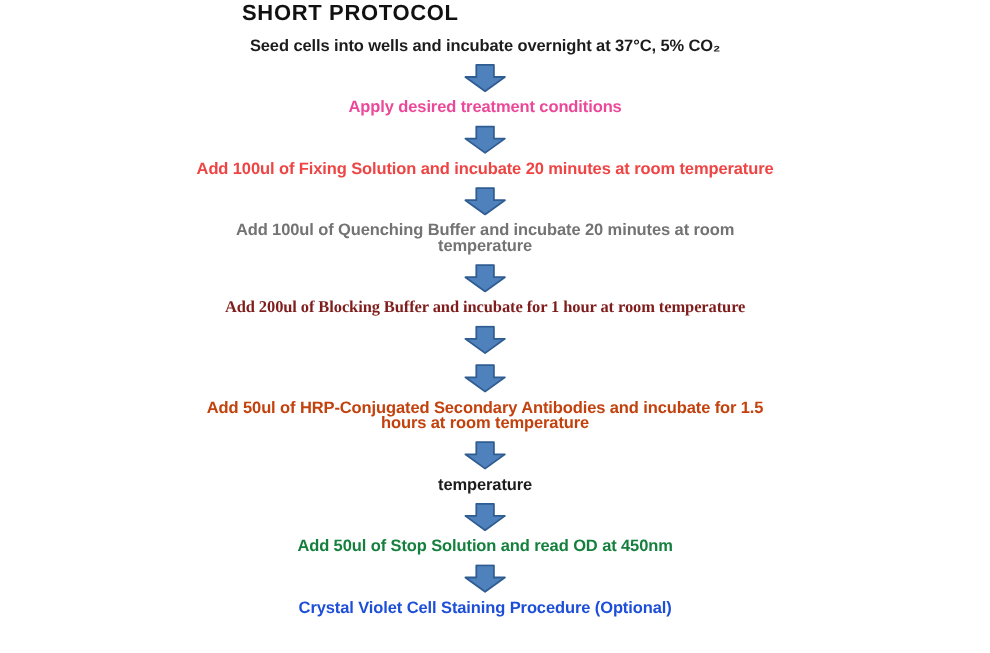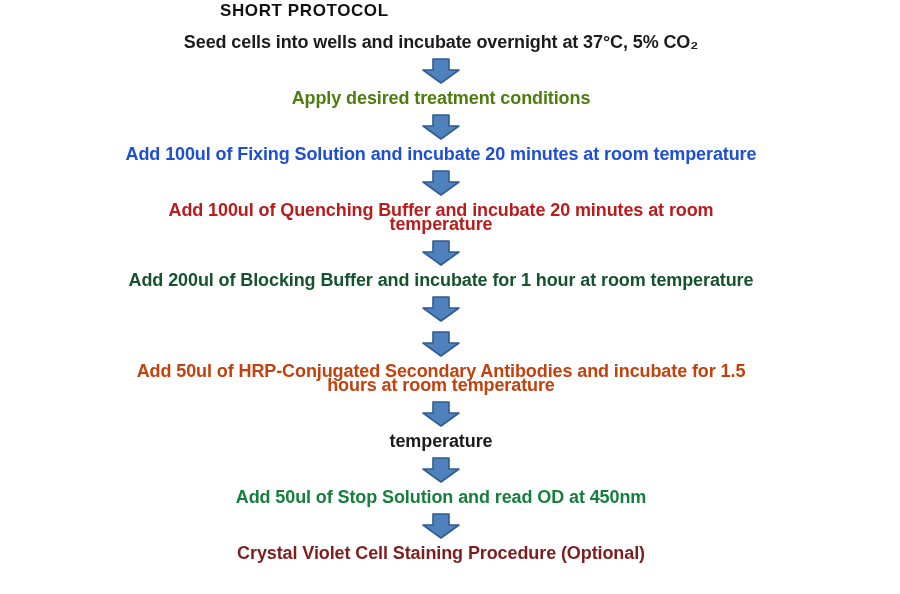--- a/index.html
+++ b/index.html
@@ -11,39 +11,39 @@
     height: 594px;
     background: #ffffff;
     overflow: hidden;
     position: relative;
     font-family: "Liberation Sans", "DejaVu Sans", sans-serif;
   }
   .page-title {
     position: absolute;
     left: 220px;
     top: 1px;
-    font-size: 17px;
+    font-size: 20px;
     font-weight: bold;
     letter-spacing: 0.6px;
     color: #111111;
     white-space: nowrap;
     text-align: center;
   }
   .flow {
     position: absolute;
     left: 0;
     top: 35px;
     width: 882px;
     text-align: center;
   }
   .step {
     color: #1c1c1c;
   }
   .step-line {
-    font-size: 18px;
+    font-size: 15px;
     line-height: 14px;
     font-weight: bold;
     letter-spacing: -0.1px;
     white-space: nowrap;
   }
   .arrow {
     display: block;
     width: 38px;
     height: 26px;
     margin: 9px auto 7px auto;
@@ -60,40 +60,40 @@
 
 <div class="page-title">SHORT PROTOCOL</div>
 
 <div class="flow">
     <div class="step" style="color: rgb(28, 28, 28);">
       <div class="step-line">Seed cells into wells and incubate overnight at 37°C, 5% CO₂</div>
     </div>
   <svg class="arrow" viewBox="0 0 38 26" xmlns="http://www.w3.org/2000/svg">
     <polygon points="11,1 27,1 27,12 37,12 19,25 1,12 11,12"></polygon>
   </svg>
-<div class="step" style="color: #4d7c0f;">
+<div class="step" style="color: #ec4899;">
       <div class="step-line">Apply desired treatment conditions</div>
     </div>
   <svg class="arrow" viewBox="0 0 38 26" xmlns="http://www.w3.org/2000/svg">
     <polygon points="11,1 27,1 27,12 37,12 19,25 1,12 11,12"></polygon>
   </svg>
-<div class="step" style="color: #1d4ed8;">
+<div class="step" style="color: #ef4444;">
       <div class="step-line">Add 100ul of Fixing Solution and incubate 20 minutes at room temperature</div>
     </div>
   <svg class="arrow" viewBox="0 0 38 26" xmlns="http://www.w3.org/2000/svg">
     <polygon points="11,1 27,1 27,12 37,12 19,25 1,12 11,12"></polygon>
   </svg>
-<div class="step" style="color: #b91c1c;">
+<div class="step" style="color: #737373;">
       <div class="step-line">Add 100ul of Quenching Buffer and incubate 20 minutes at room</div>
       <div class="step-line">temperature</div>
     </div>
   <svg class="arrow" viewBox="0 0 38 26" xmlns="http://www.w3.org/2000/svg">
     <polygon points="11,1 27,1 27,12 37,12 19,25 1,12 11,12"></polygon>
   </svg>
-<div class="step" style="color: #14532d;">
+<div class="step" style="color: #7f1d1d; font-family: Liberation Serif, serif;">
       <div class="step-line">Add 200ul of Blocking Buffer and incubate for 1 hour at room temperature</div>
     </div>
   <svg class="arrow" viewBox="0 0 38 26" xmlns="http://www.w3.org/2000/svg">
     <polygon points="11,1 27,1 27,12 37,12 19,25 1,12 11,12"></polygon>
   </svg>
   <svg class="arrow" viewBox="0 0 38 26" xmlns="http://www.w3.org/2000/svg">
     <polygon points="11,1 27,1 27,12 37,12 19,25 1,12 11,12"></polygon>
   </svg>
 <div class="step" style="color: #c2410c;">
       <div class="step-line">Add 50ul of HRP-Conjugated Secondary Antibodies and incubate for 1.5</div>
@@ -107,16 +107,16 @@
     </div>
   <svg class="arrow" viewBox="0 0 38 26" xmlns="http://www.w3.org/2000/svg">
     <polygon points="11,1 27,1 27,12 37,12 19,25 1,12 11,12"></polygon>
   </svg>
 <div class="step" style="color: #15803d;">
       <div class="step-line">Add 50ul of Stop Solution and read OD at 450nm</div>
     </div>
   <svg class="arrow" viewBox="0 0 38 26" xmlns="http://www.w3.org/2000/svg">
     <polygon points="11,1 27,1 27,12 37,12 19,25 1,12 11,12"></polygon>
   </svg>
-<div class="step" style="color: #7f1d1d;">
+<div class="step" style="color: #1d4ed8;">
       <div class="step-line">Crystal Violet Cell Staining Procedure (Optional)</div>
     </div>
   </div>
 
 </body></html>

